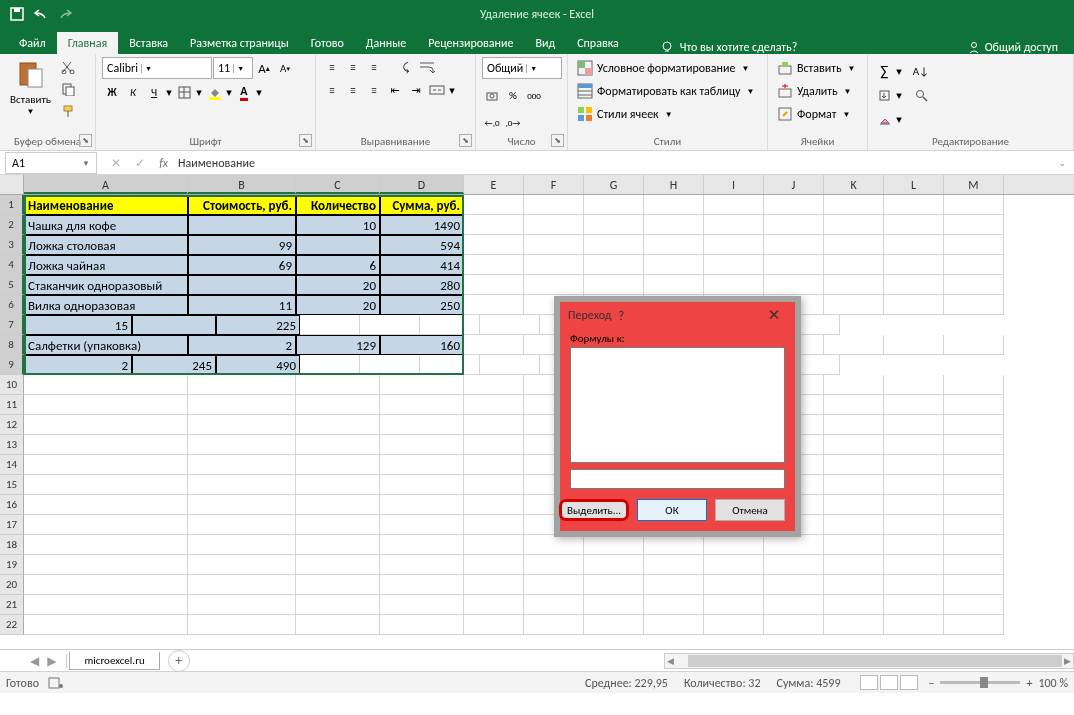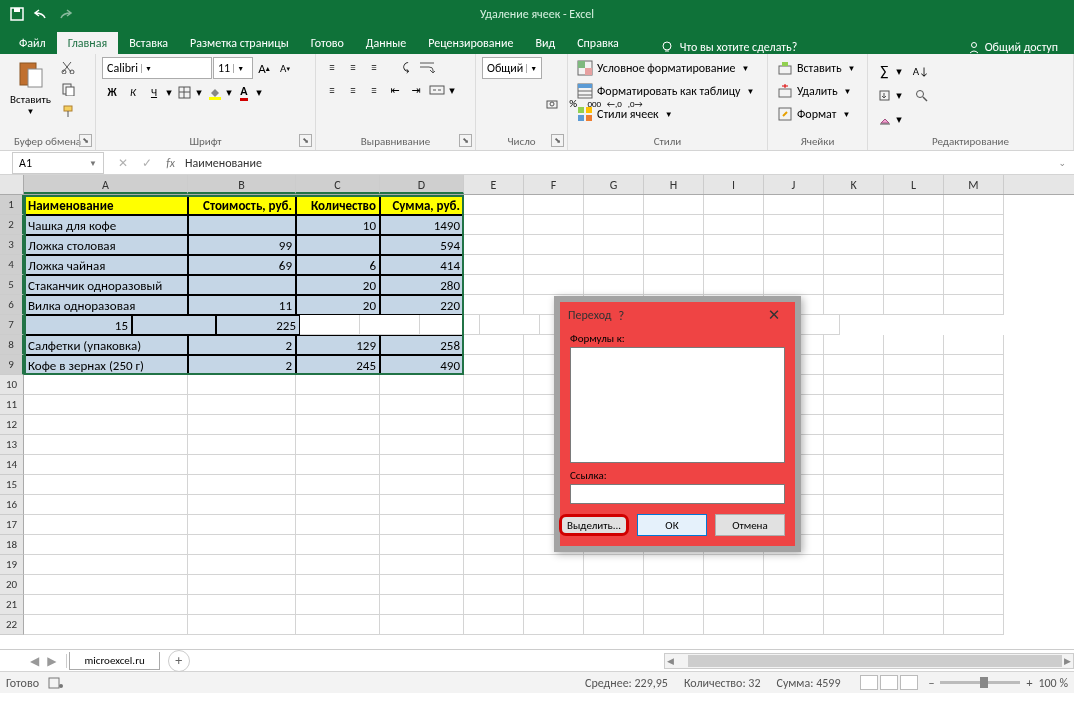--- a/index.html
+++ b/index.html
@@ -23,21 +23,21 @@
 .rib-content{flex:1;display:flex;gap:3px}
 .rib-btn{display:flex;flex-direction:column;align-items:center;padding:2px 4px;cursor:pointer}
 .rib-row{display:flex;gap:1px;align-items:center;margin-bottom:1px}
 .rib-small{width:20px;height:20px;border:1px solid transparent;display:flex;align-items:center;justify-content:center;cursor:pointer;font-size:11px}
 .combo{height:22px;border:1px solid #ababab;background:#fff;display:flex;align-items:center;padding:0 4px;font-size:11px}
 .combo-arrow{border-left:1px solid #ababab;padding-left:3px;margin-left:3px;font-size:7px}
 .styles-col{display:flex;flex-direction:column;gap:1px}
 .style-item{display:flex;align-items:center;gap:4px;height:22px;cursor:pointer;padding:0 3px;font-size:11px}
 .cells-col{display:flex;flex-direction:column;gap:1px}
 .namebox-row{height:24px;background:#fff;border-bottom:1px solid #d4d4d4;display:flex;align-items:center}
-.namebox{width:92px;height:22px;border:1px solid #ccc;margin-left:12px;padding:0 6px;display:flex;align-items:center;justify-content:space-between;background:#fff}
+.namebox{width:92px;height:22px;border:1px solid #ccc;margin-left:5px;padding:0 6px;display:flex;align-items:center;justify-content:space-between;background:#fff}
 .fx-btns{display:flex;gap:14px;padding:0 14px;color:#b0b0b0;font-size:13px}
 .fx-label{color:#777;font-style:italic;margin-right:6px}
 .formula-input{flex:1;padding:0 4px;color:#333}
 .grid-area{position:relative;height:474px;overflow:hidden}
 .col-headers{height:20px;display:flex;background:#e6e6e6;border-bottom:1px solid #aaa}
 .sel-all{width:24px;border-right:1px solid #aaa;background:#e6e6e6}
 .col-h{border-right:1px solid #ccc;text-align:center;line-height:20px;color:#333;background:#e6e6e6}
 .col-h.sel{background:#cfcfcf;border-bottom:2px solid #217346}
 .rows{height:454px;overflow:hidden}
 .row{display:flex;height:20px}
@@ -234,21 +234,21 @@
             </svg>
           </div>
         <div class="rib-small" style="width:8px">▾</div>
       </div>
     </div>
     <div class="rib-label">Выравнивание</div>
     <div class="rib-dialog">⬊</div>
   </div>
 
   <div class="rib-group" style="width:92px">
-    <div class="rib-content" style="flex-direction:row;gap:0">
+    <div class="rib-content" style="flex-direction:column;gap:6px">
       <div class="combo" style="width:80px">
           <span>Общий</span>
           <span class="combo-arrow">▼</span>
         </div>
       <div class="rib-row">
         <div class="rib-small">
             <svg width="14" height="14">
               <rect x="2" y="5" width="10" height="7" fill="none" stroke="#555"></rect>
               <circle cx="7" cy="8" r="2" fill="none" stroke="#555"></circle>
             </svg>
@@ -478,21 +478,21 @@
         <div class="cell" style="width: 60px;"></div>
         <div class="cell" style="width: 60px;"></div>
         <div class="cell" style="width: 60px;"></div>
         <div class="cell" style="width: 60px;"></div>
       </div>
       <div class="row">
         <div class="row-h sel">6</div>
         <div class="cell data-cell" style="width: 164px;">Вилка одноразовая</div>
         <div class="cell data-cell tr" style="width: 108px;">11</div>
         <div class="cell data-cell tr" style="width: 84px;">20</div>
-        <div class="cell data-cell tr" style="width: 84px;">220</div>
+        <div class="cell data-cell tr" style="width: 84px;">250</div>
         <div class="cell" style="width: 60px;"></div>
         <div class="cell" style="width: 60px;"></div>
         <div class="cell" style="width: 60px;"></div>
         <div class="cell" style="width: 60px;"></div>
         <div class="cell" style="width: 60px;"></div>
         <div class="cell" style="width: 60px;"></div>
         <div class="cell" style="width: 60px;"></div>
         <div class="cell" style="width: 60px;"></div>
         <div class="cell" style="width: 60px;"></div>
       </div>
@@ -509,34 +509,33 @@
         <div class="cell" style="width: 60px;"></div>
         <div class="cell" style="width: 60px;"></div>
         <div class="cell" style="width: 60px;"></div>
         <div class="cell" style="width: 60px;"></div>
       </div>
       <div class="row">
         <div class="row-h sel">8</div>
         <div class="cell data-cell" style="width: 164px;">Салфетки (упаковка)</div>
         <div class="cell data-cell tr" style="width: 108px;">2</div>
         <div class="cell data-cell tr" style="width: 84px;">129</div>
-        <div class="cell data-cell tr" style="width: 84px;">258</div>
+        <div class="cell data-cell tr" style="width: 84px;">160</div>
         <div class="cell" style="width: 60px;"></div>
         <div class="cell" style="width: 60px;"></div>
         <div class="cell" style="width: 60px;"></div>
         <div class="cell" style="width: 60px;"></div>
         <div class="cell" style="width: 60px;"></div>
         <div class="cell" style="width: 60px;"></div>
         <div class="cell" style="width: 60px;"></div>
         <div class="cell" style="width: 60px;"></div>
         <div class="cell" style="width: 60px;"></div>
       </div>
       <div class="row">
         <div class="row-h sel">9</div>
-        <div class="cell data-cell" style="width: 164px;">Кофе в зернах (250 г)</div>
         <div class="cell data-cell tr" style="width: 108px;">2</div>
         <div class="cell data-cell tr" style="width: 84px;">245</div>
         <div class="cell data-cell tr" style="width: 84px;">490</div>
         <div class="cell" style="width: 60px;"></div>
         <div class="cell" style="width: 60px;"></div>
         <div class="cell" style="width: 60px;"></div>
         <div class="cell" style="width: 60px;"></div>
         <div class="cell" style="width: 60px;"></div>
         <div class="cell" style="width: 60px;"></div>
         <div class="cell" style="width: 60px;"></div>
@@ -795,21 +794,20 @@
 
 <div class="dialog">
   <div class="dialog-title">
     <span>Переход</span>
     <span class="dlg-help">?</span>
     <span class="dlg-close">✕</span>
   </div>
   <div class="dialog-body">
     <div class="dlg-label">Формулы к:</div>
     <div class="dlg-list"></div>
-    <div class="dlg-label">Ссылка:</div>
     <div class="dlg-input"></div>
     <div class="dlg-btns">
       <div class="dlg-btn highlight" style="margin-right:auto">Выделить...</div>
       <div class="dlg-btn ok">ОК</div>
       <div class="dlg-btn">Отмена</div>
     </div>
   </div>
 </div>
 
 </body></html>

